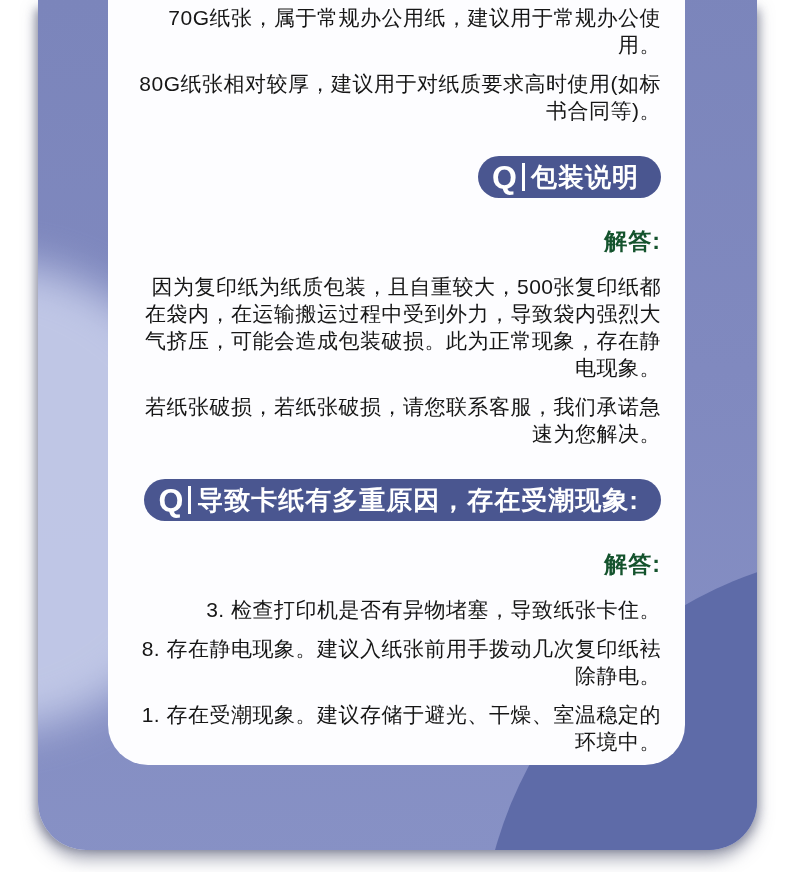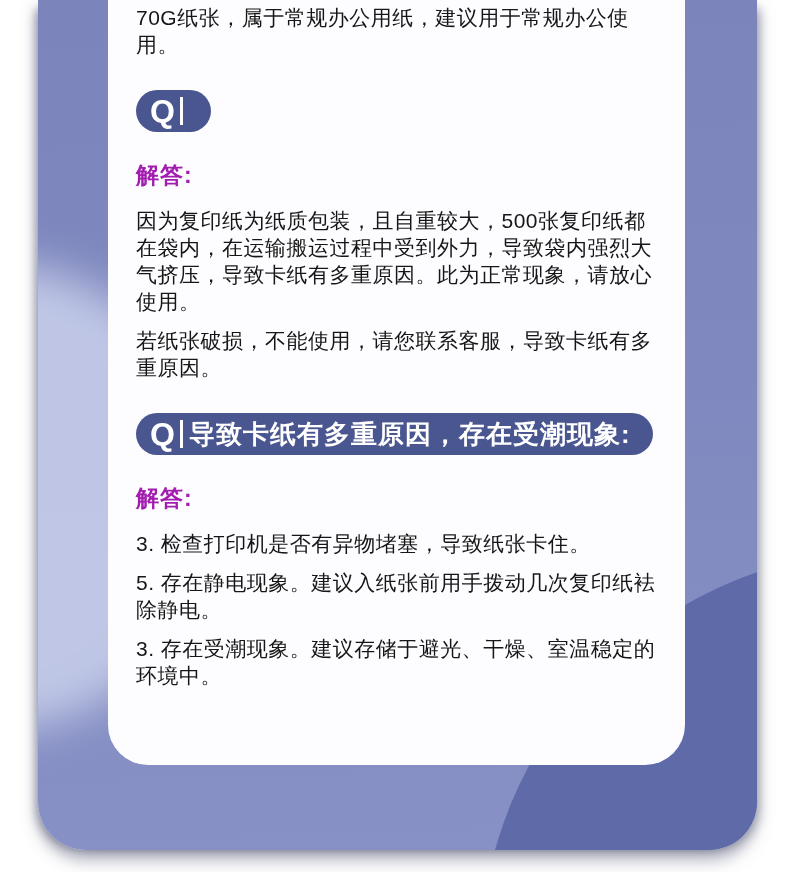--- a/index.html
+++ b/index.html
@@ -9,20 +9,21 @@
     font-family:"Liberation Sans","DejaVu Sans",sans-serif;
   }
   
   .panel{
     position:absolute;left:38px;top:0;width:719px;height:850px;
     border-radius:0 0 48px 48px;overflow:hidden;
     background:linear-gradient(178deg,#7b85bb 0%,#8089bf 45%,#8791c5 100%);
     box-shadow:0 10px 16px rgba(96,100,125,.5),
                -7px 4px 10px -5px rgba(96,100,125,.55),
                 7px 4px 10px -5px rgba(96,100,125,.45);
+    text-align:right;
   }
   .decor{position:absolute;border-radius:50%;}
   .decor.light{
     left:-288px;top:262px;width:470px;height:470px;
     background:#c3cae8;filter:blur(22px);opacity:.95;
   }
   .decor.dark{
     left:442px;top:550px;width:820px;height:820px;
     background:#5e6ba8;
   }
@@ -38,52 +39,54 @@
   }
   .qbadge{
     display:inline-flex;align-items:center;margin-top:20px;
     height:42px;padding:0 22px 0 14px;border-radius:22px;
     background:#4a5690;color:#ffffff;white-space:nowrap;
   }
   .qbadge .q{font-size:32px;font-weight:700;line-height:1;}
   .qbadge .bar{width:3px;height:28px;background:#ffffff;margin:0 6px 0 5px;}
   .qbadge .qtitle{font-size:26px;font-weight:700;letter-spacing:1px;}
   .answer{
-    margin-top:28px;font-size:23px;font-weight:700;color:#a21caf;
+    margin-top:28px;font-size:23px;font-weight:700;color:#14532d;
     letter-spacing:1px;
   }
   .first-after-answer{margin-top:16px;}
 </style>
 </head>
 <body>
 
 <div class="panel">
   <div class="decor light"></div>
   <div class="decor dark"></div>
 
   <div class="card">
 
     <p class="body">70G纸张，属于常规办公用纸，建议用于常规办公使用。</p>
+    <p class="body">80G纸张相对较厚，建议用于对纸质要求高时使用(如标书合同等)。</p>
 
     <div>
       <div class="qbadge">
         <span class="q">Q</span>
         <span class="bar"></span>
+        <span class="qtitle">包装说明</span>
       </div>
     </div>
     <div class="answer">解答:</div>
-    <p class="body first-after-answer">因为复印纸为纸质包装，且自重较大，500张复印纸都在袋内，在运输搬运过程中受到外力，导致袋内强烈大气挤压，导致卡纸有多重原因。此为正常现象，请放心使用。</p>
-    <p class="body">若纸张破损，不能使用，请您联系客服，导致卡纸有多重原因。</p>
+    <p class="body first-after-answer">因为复印纸为纸质包装，且自重较大，500张复印纸都在袋内，在运输搬运过程中受到外力，导致袋内强烈大气挤压，可能会造成包装破损。此为正常现象，存在静电现象。</p>
+    <p class="body">若纸张破损，若纸张破损，请您联系客服，我们承诺急速为您解决。</p>
 
     <div>
       <div class="qbadge">
         <span class="q">Q</span>
         <span class="bar"></span>
         <span class="qtitle">导致卡纸有多重原因，存在受潮现象:</span>
       </div>
     </div>
     <div class="answer">解答:</div>
     <p class="body first-after-answer">3. 检查打印机是否有异物堵塞，导致纸张卡住。</p>
-    <p class="body">5. 存在静电现象。建议入纸张前用手拨动几次复印纸袪除静电。</p>
-    <p class="body">3. 存在受潮现象。建议存储于避光、干燥、室温稳定的环境中。</p>
+    <p class="body">8. 存在静电现象。建议入纸张前用手拨动几次复印纸袪除静电。</p>
+    <p class="body">1. 存在受潮现象。建议存储于避光、干燥、室温稳定的环境中。</p>
 
   </div>
 </div>
 
 </body></html>

